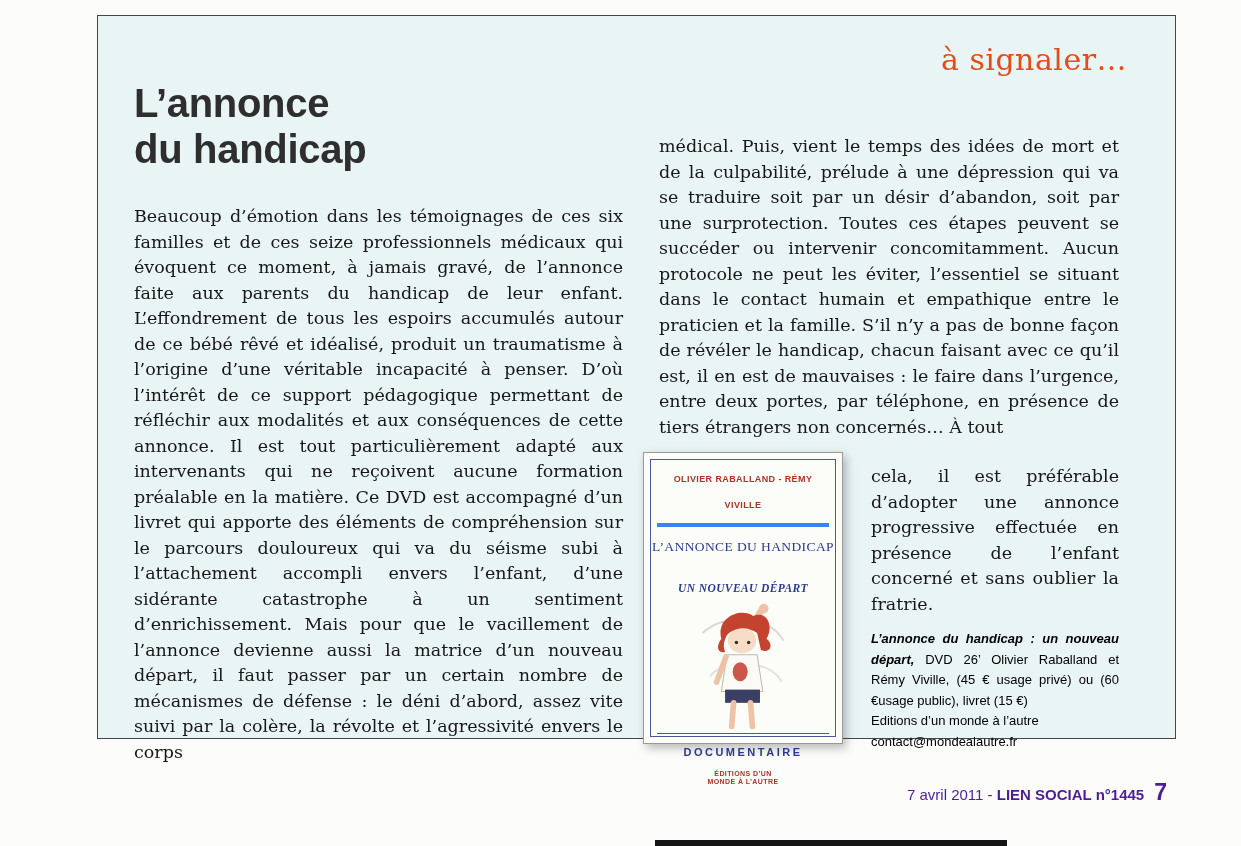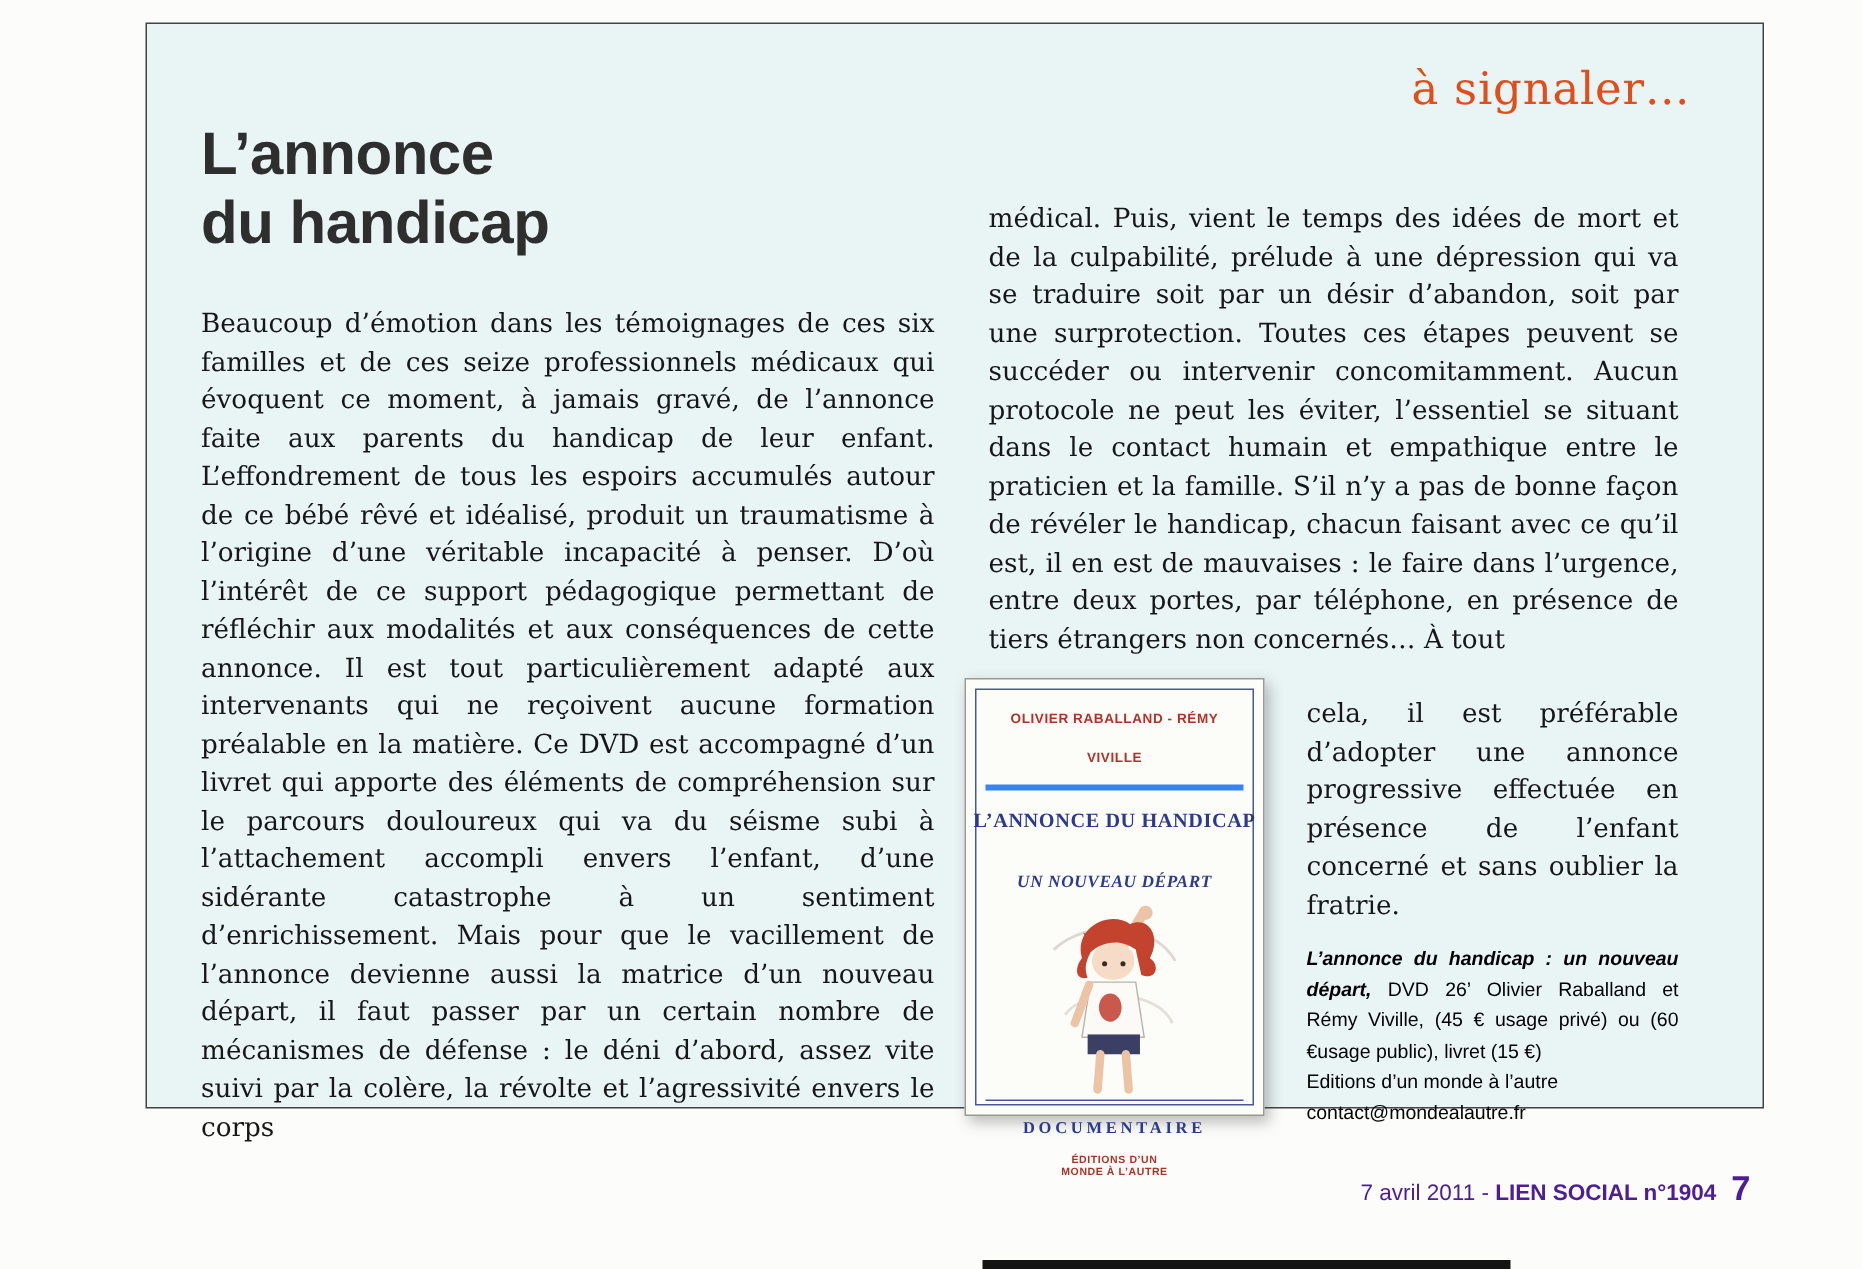--- a/index.html
+++ b/index.html
@@ -87,21 +87,21 @@
     color:#b03228;
     letter-spacing:0.4px;
     width:100%; text-align:center;
     padding-bottom:5px;
     border-bottom:4px solid #3b82f6;
     text-transform:uppercase;
   }
   .dvd-title {
     margin-top:7px;
     font-family:"Liberation Serif", serif;
-    font-size:13.5px; font-weight:bold;
+    font-size:13.5px; font-weight:normal;
     color:#2b3a8c;
     letter-spacing:0.4px;
     text-align:right;
     white-space:nowrap;
   }
   .dvd-subtitle {
     margin-top:16px;
     font-family:"Liberation Serif", serif;
     font-style:italic; font-weight:bold;
     font-size:11.5px;
@@ -112,21 +112,21 @@
   .dvd-illustration {
     flex:1;
     display:flex; align-items:center; justify-content:center;
     width:100%;
   }
   .dvd-genre {
     width:100%;
     border-top:1px solid #4a5899;
     text-align:center;
     padding:6px 0 4px;
-    font-family:Liberation Serif, serif;
+    font-family:Liberation Sans, sans-serif;
     font-size:11px; font-weight:bold;
     color:#2b3a8c;
     letter-spacing:2.5px;
   }
   .dvd-publisher {
     width:78px;
     text-align:center;
     font-family:"Liberation Sans", sans-serif;
     font-size:7px; font-weight:bold;
     line-height:8px;
@@ -225,18 +225,18 @@
             <span>contact@mondealautre.fr</span>
           </p>
         </div>
 
       </div>
     </div>
 
   </div>
 
   <div class="footer">
-    <span class="footer-date">7 avril 2011 - </span><span class="footer-journal">LIEN SOCIAL n°1904</span><span class="footer-page">7</span>
+    <span class="footer-date">7 avril 2011 - </span><span class="footer-journal">LIEN SOCIAL n°1445</span><span class="footer-page">7</span>
   </div>
 
   <div class="scan-bar"></div>
 
 </div>
 
 </body></html>

